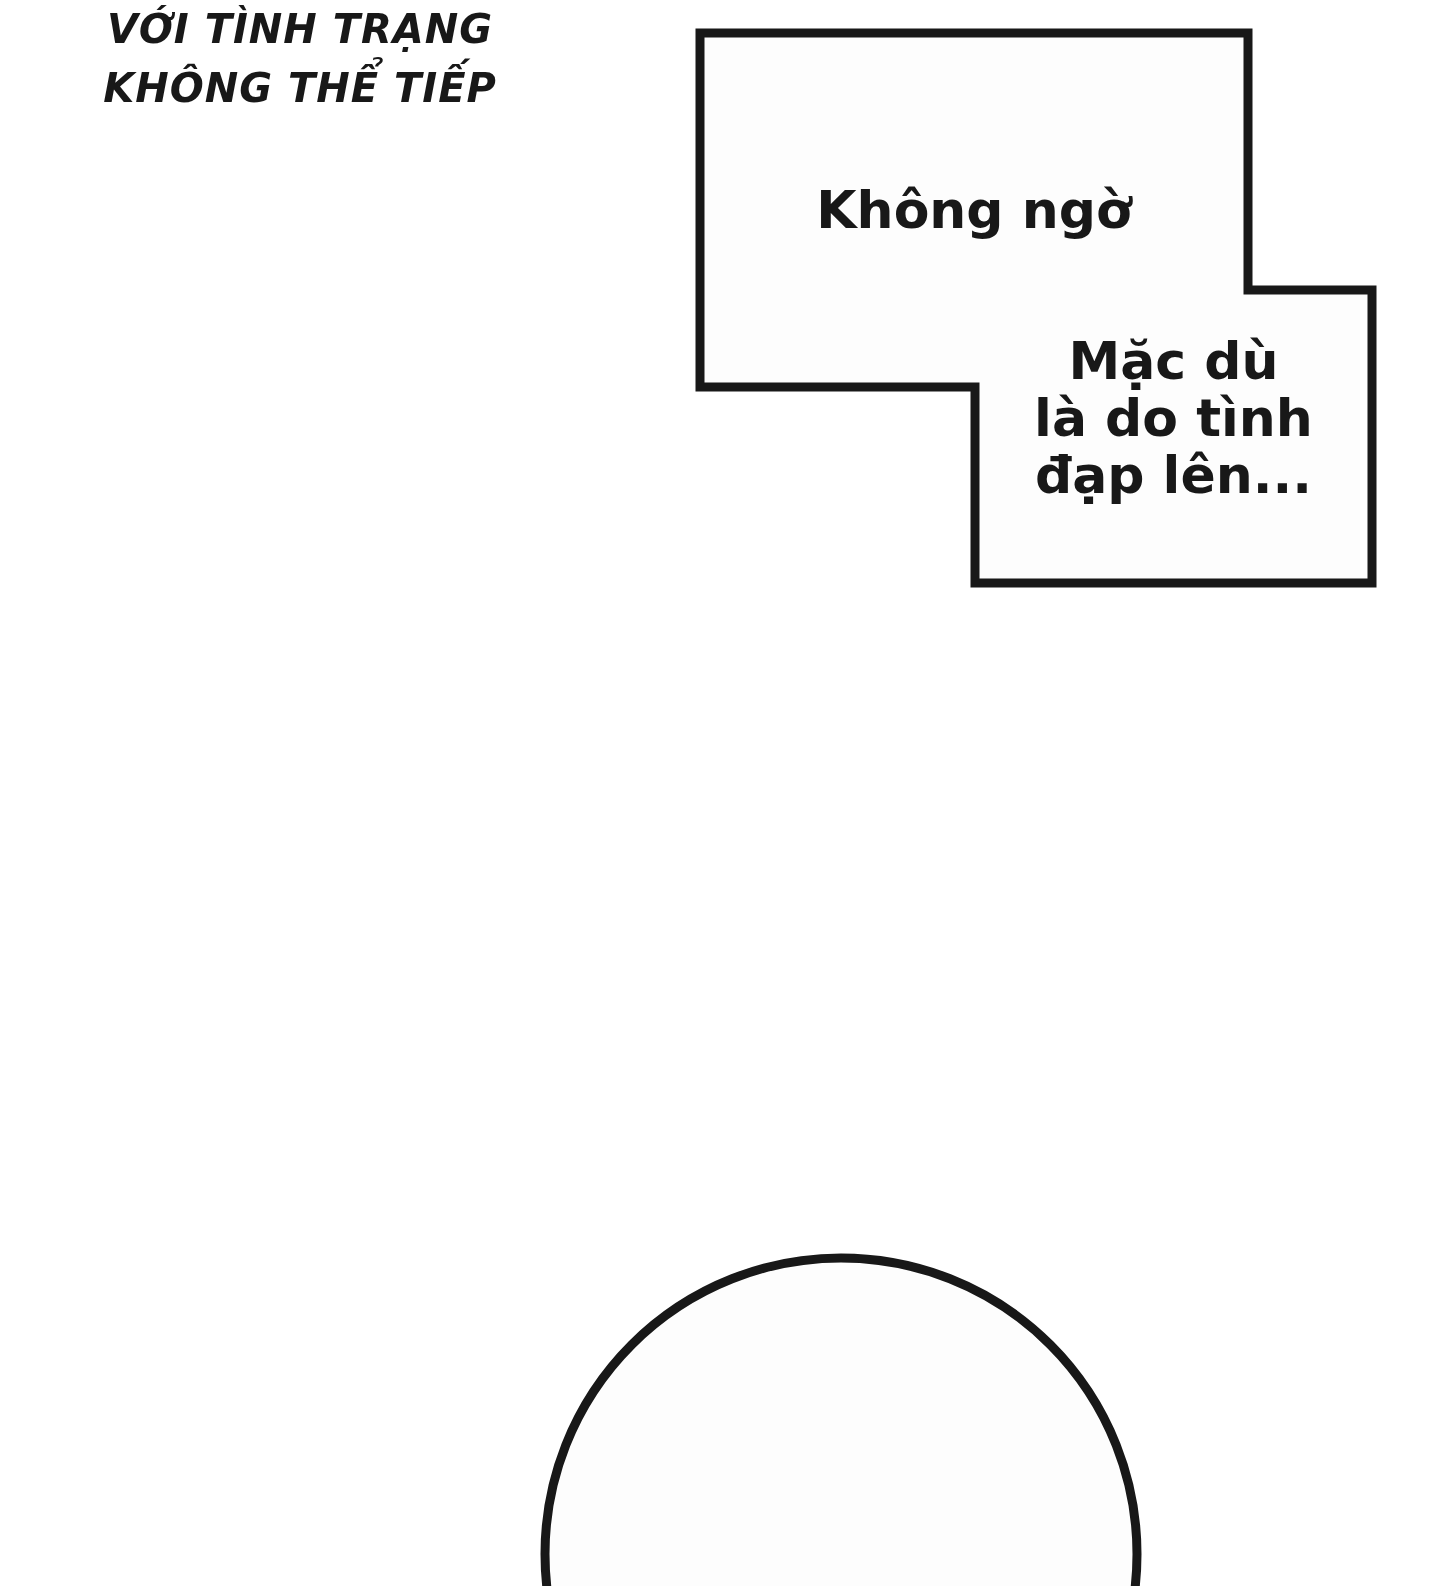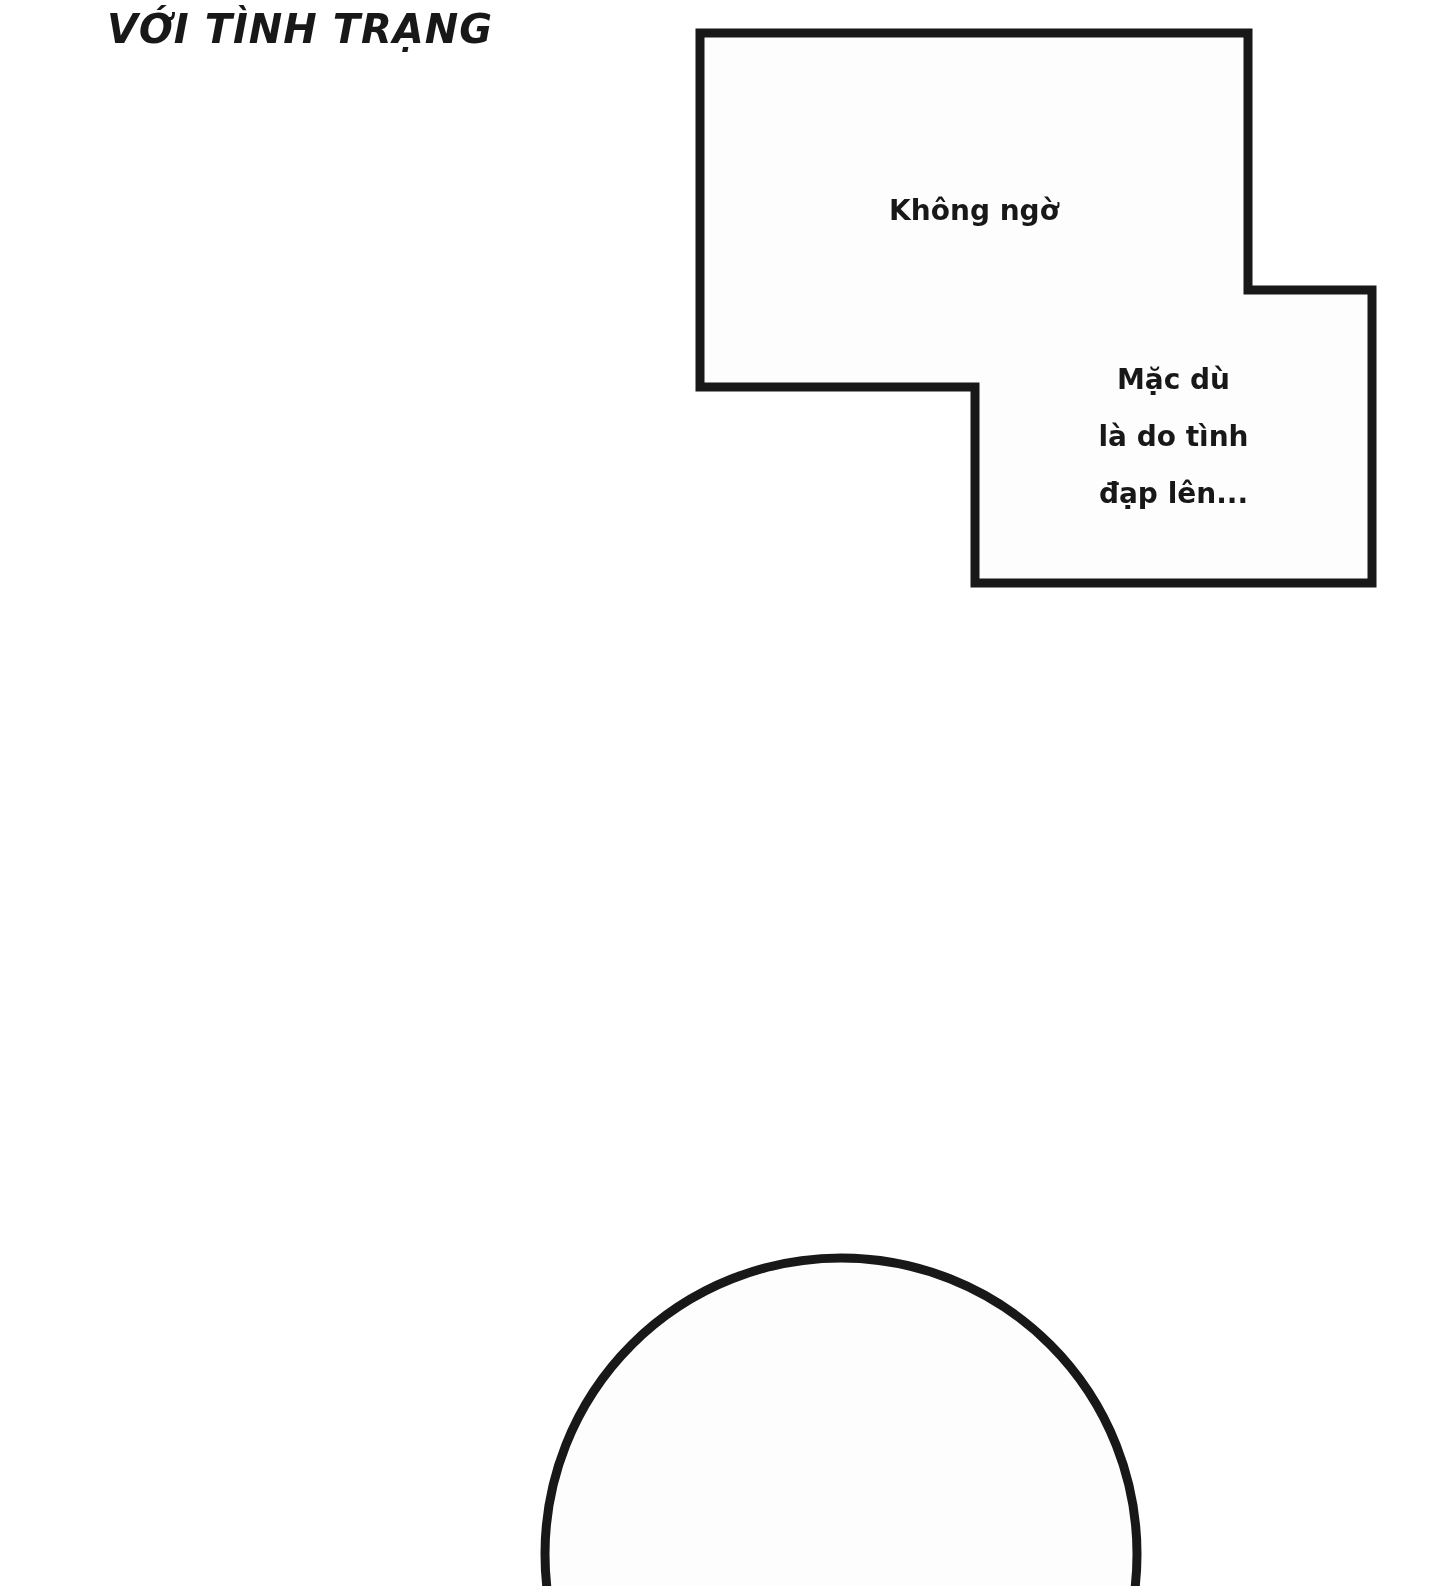--- a/index.html
+++ b/index.html
@@ -26,35 +26,35 @@
   .textblock {
     position: absolute;
     display: flex;
     align-items: center;
     justify-content: center;
     text-align: center;
     color: var(--ink, #181818);
   }
   .panel-text {
     font-weight: bold;
-    font-size: 28px;
+    font-size: 52px;
     line-height: 57px;
     letter-spacing: 0px;
     text-align: center;
   }
   .panel-text .line { display: block; }
   #narration-first {
     left: 700px;
     top: 33px;
     width: 548px;
     height: 354px;
   }
   #narration-second {
     left: 975px;
-    top: 290px;
+    top: 272px;
     width: 397px;
     height: 293px;
   }
   #bubble-text {
     left: 541px;
     top: 1416px;
     width: 600px;
     height: 180px;
     display: block;
     font-style: italic;
@@ -88,15 +88,16 @@
   <div class="textblock panel-text" id="narration-second">
     <div>
       <span class="line">Mặc dù</span>
       <span class="line">là do tình</span>
       <span class="line">đạp lên...</span>
     </div>
   </div>
 
   <div id="bubble-text">
     <span class="line">VỚI TÌNH TRẠNG</span>
+    <span class="line">KHÔNG THỂ TIẾP</span>
   </div>
 
 </div>
 
 </body></html>

